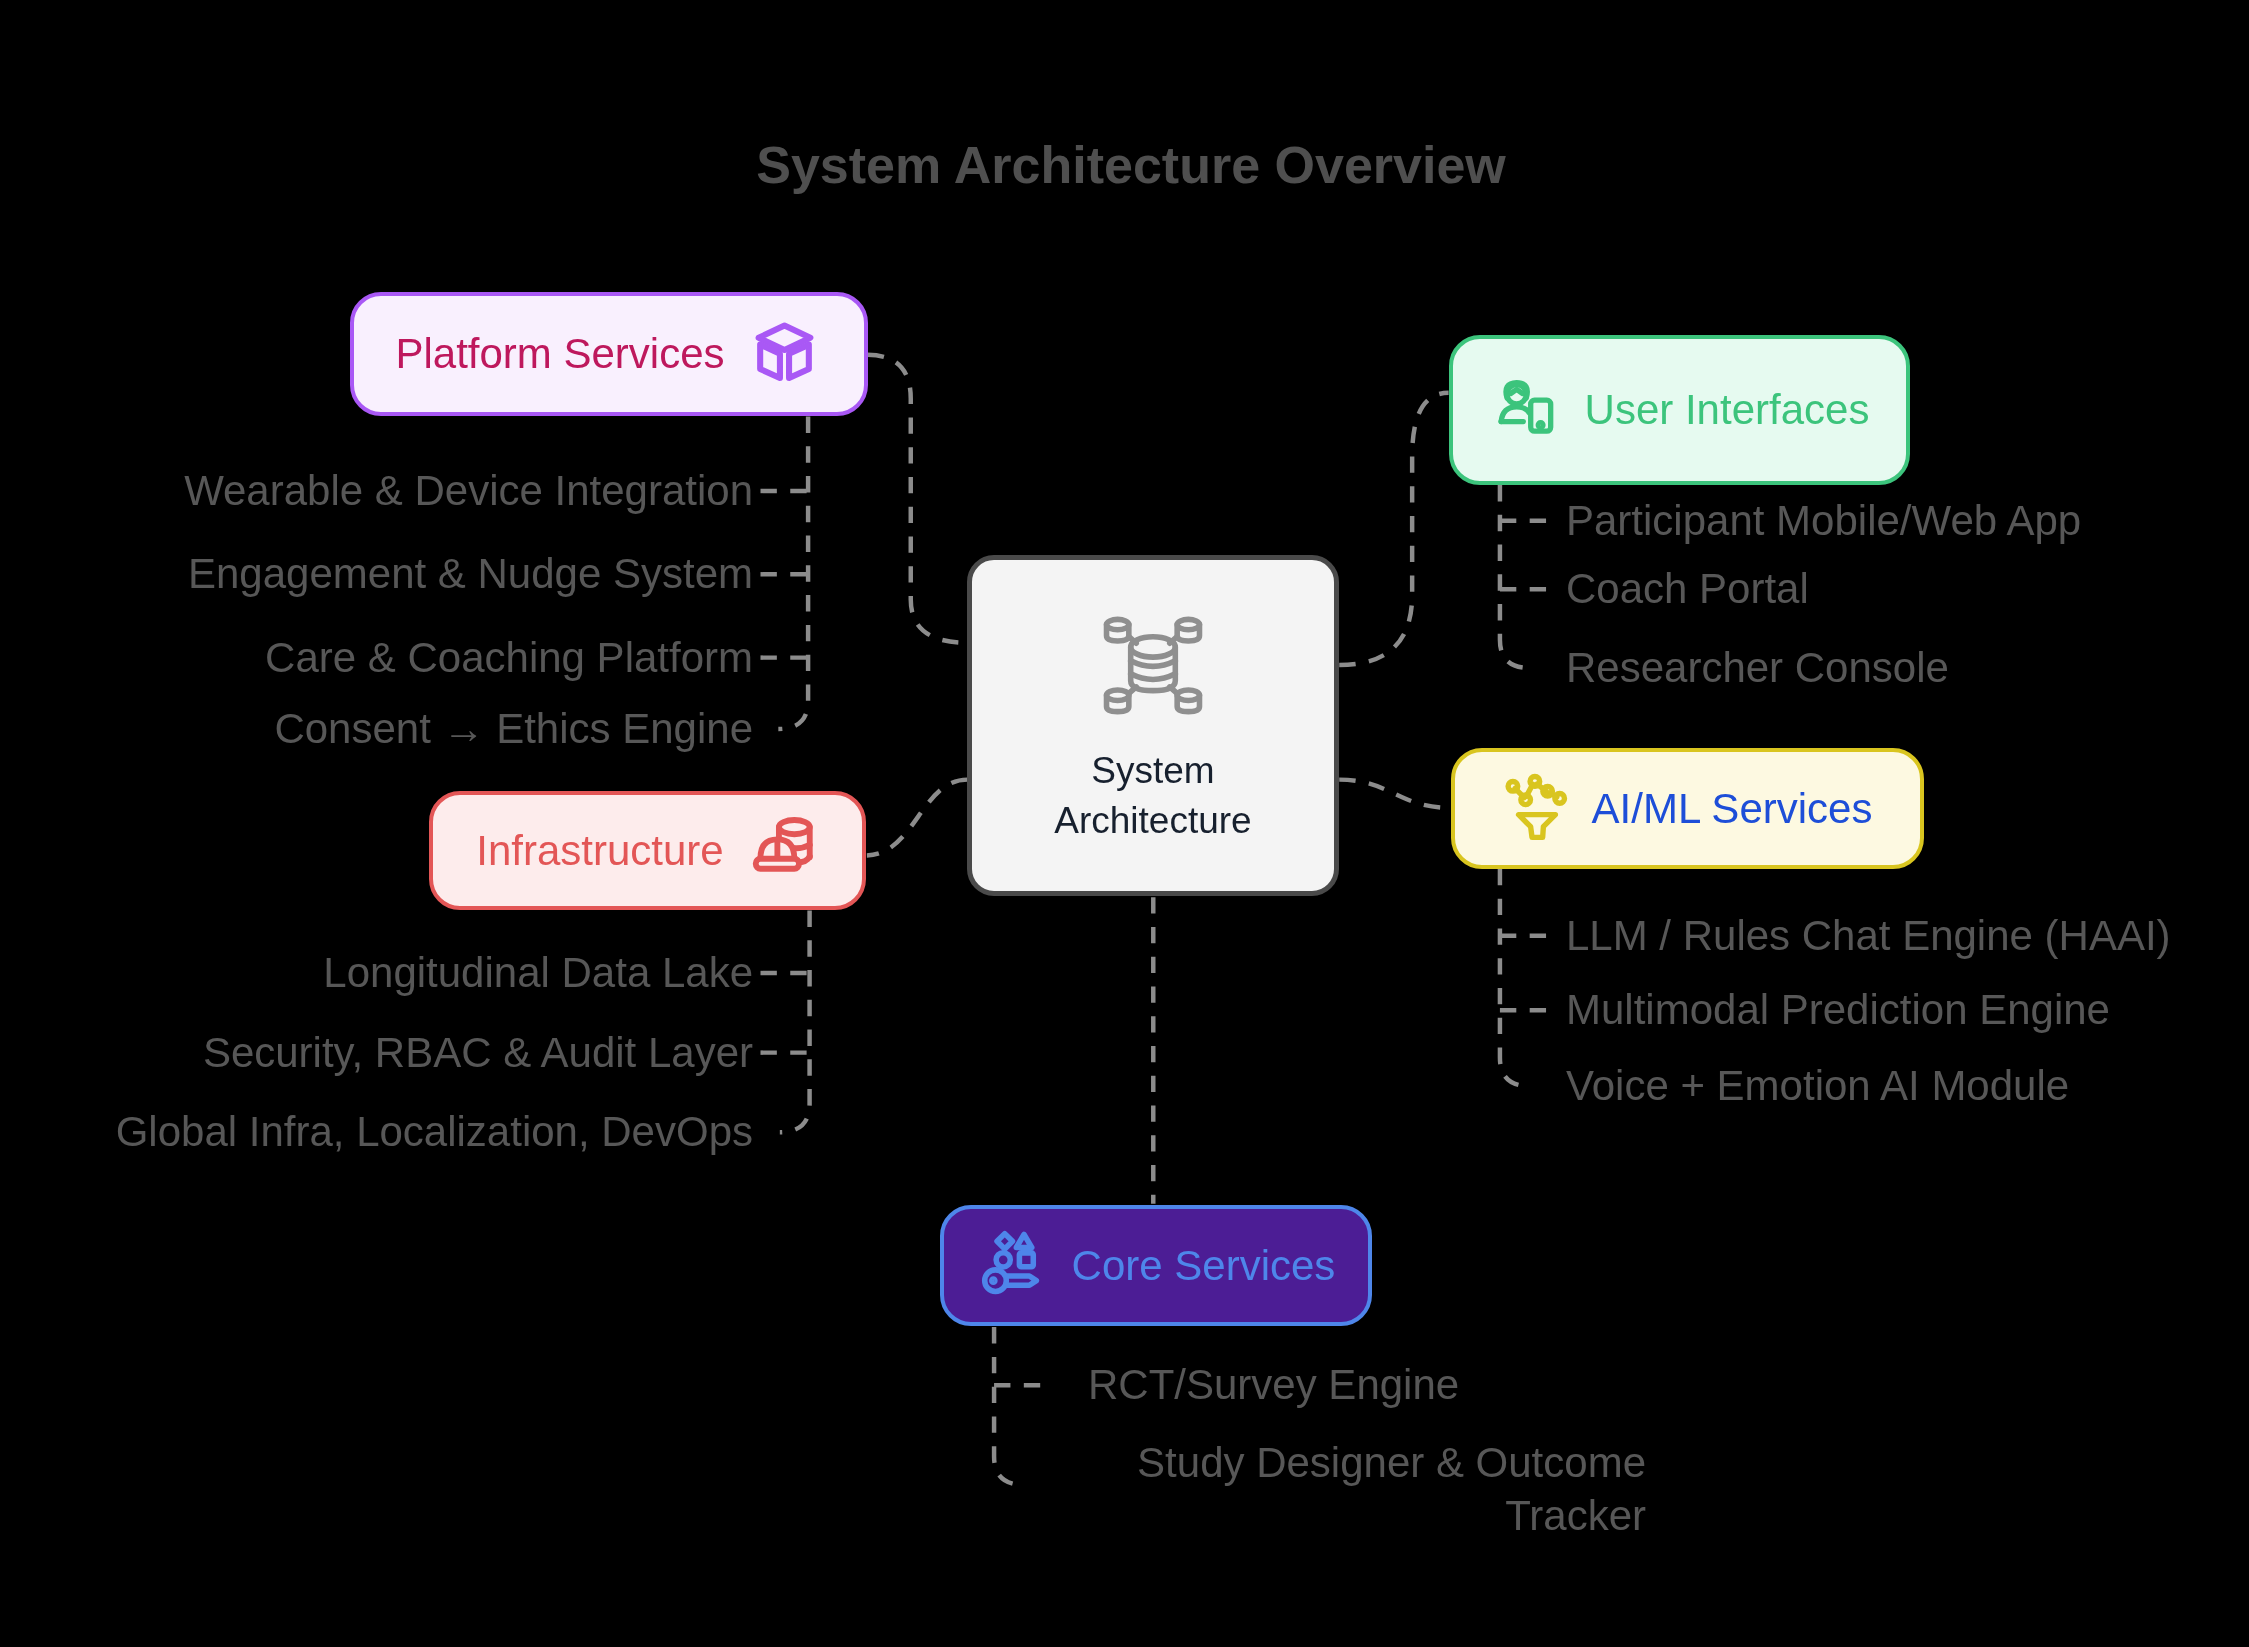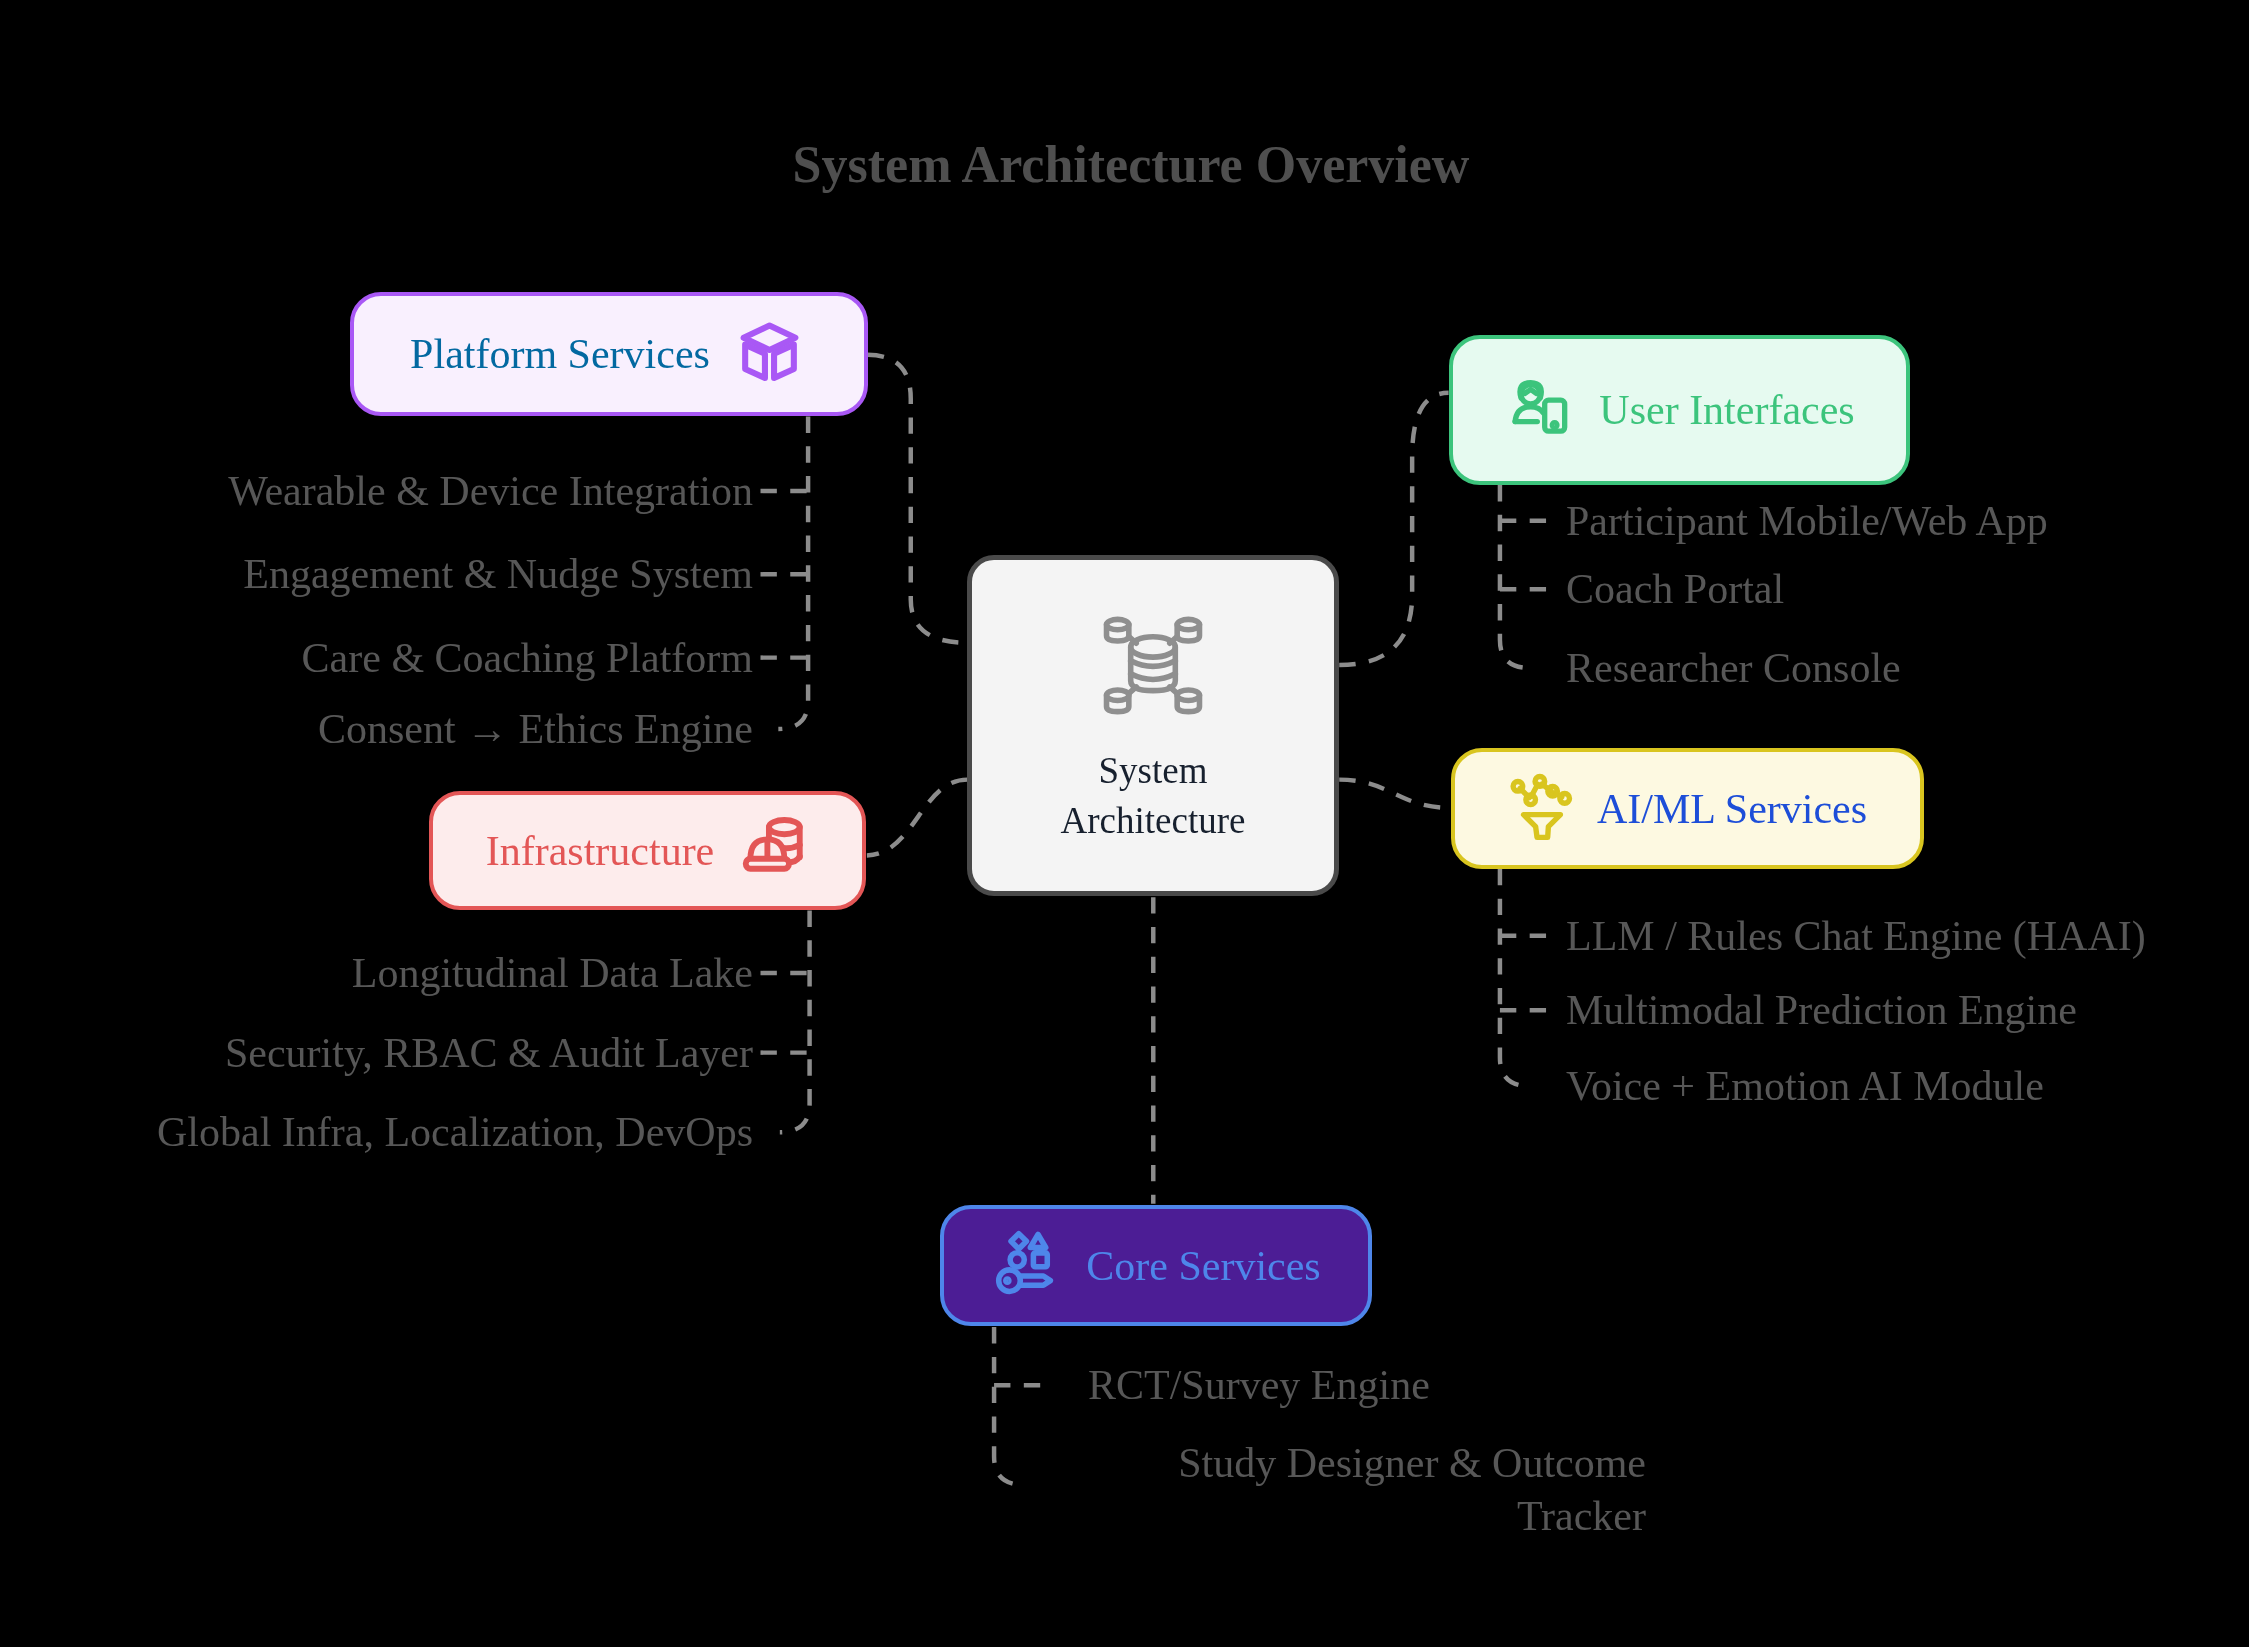--- a/index.html
+++ b/index.html
@@ -1,32 +1,32 @@
 <!DOCTYPE html>
 <html style="font-size:12px"><head>
 <meta charset="utf-8">
 <style>
   html,body{margin:0;padding:0;background:#000;}
   .canvas{
     position:relative;width:2250px;height:1647px;background:#000;overflow:hidden;
-    font-family:Liberation Serif, serif;
+    font-family:Liberation Sans, sans-serif;
   }
   .title{
     position:absolute;top:135px;left:1131px;transform:translateX(-50%);
     font-size:52px;font-weight:700;color:#4f4f4f;white-space:nowrap;
   }
   svg.wires{position:absolute;left:0;top:0;width:2250px;height:1647px;}
   svg.wires path{fill:none;stroke:#8c8c8c;stroke-width:6;stroke-dasharray:22 18;}
   .node{
     position:absolute;display:flex;align-items:center;justify-content:center;
     gap:21px;border-style:solid;border-width:4.5px;border-radius:31px;
     font-size:42px;white-space:nowrap;box-sizing:border-box;
   }
   .node .nicon{flex:0 0 auto;display:block;}
-  .platform{left:350px;top:292px;width:518px;height:124px;background:#f9f0fe;border-color:#a958f5;color:#0369a1;}
+  .platform{left:350px;top:292px;width:518px;height:124px;background:#f9f0fe;border-color:#a958f5;color:#be185d;}
   .ui{left:1449px;top:335px;width:461px;height:150px;background:#e6faf0;border-color:#3cc47c;color:#3cc47c;}
   .infra{left:429px;top:791px;width:437px;height:119px;background:#fdecec;border-color:#e35656;color:#e35656;}
   .aiml{left:1451px;top:748px;width:473px;height:121px;background:#fdf9e1;border-color:#d9c51f;color:#1d4ed8;}
   .core{left:940px;top:1205px;width:432px;height:121px;background:#4c1d95;border-color:#4e86ea;color:#4e86ea;}
   .center-node{
     position:absolute;left:967px;top:555px;width:372px;height:341px;
     background:#f4f4f4;border:5.2px solid #4a4a4a;border-radius:27px;
     display:flex;flex-direction:column;align-items:center;justify-content:center;gap:21px;
     box-sizing:border-box;
   }

